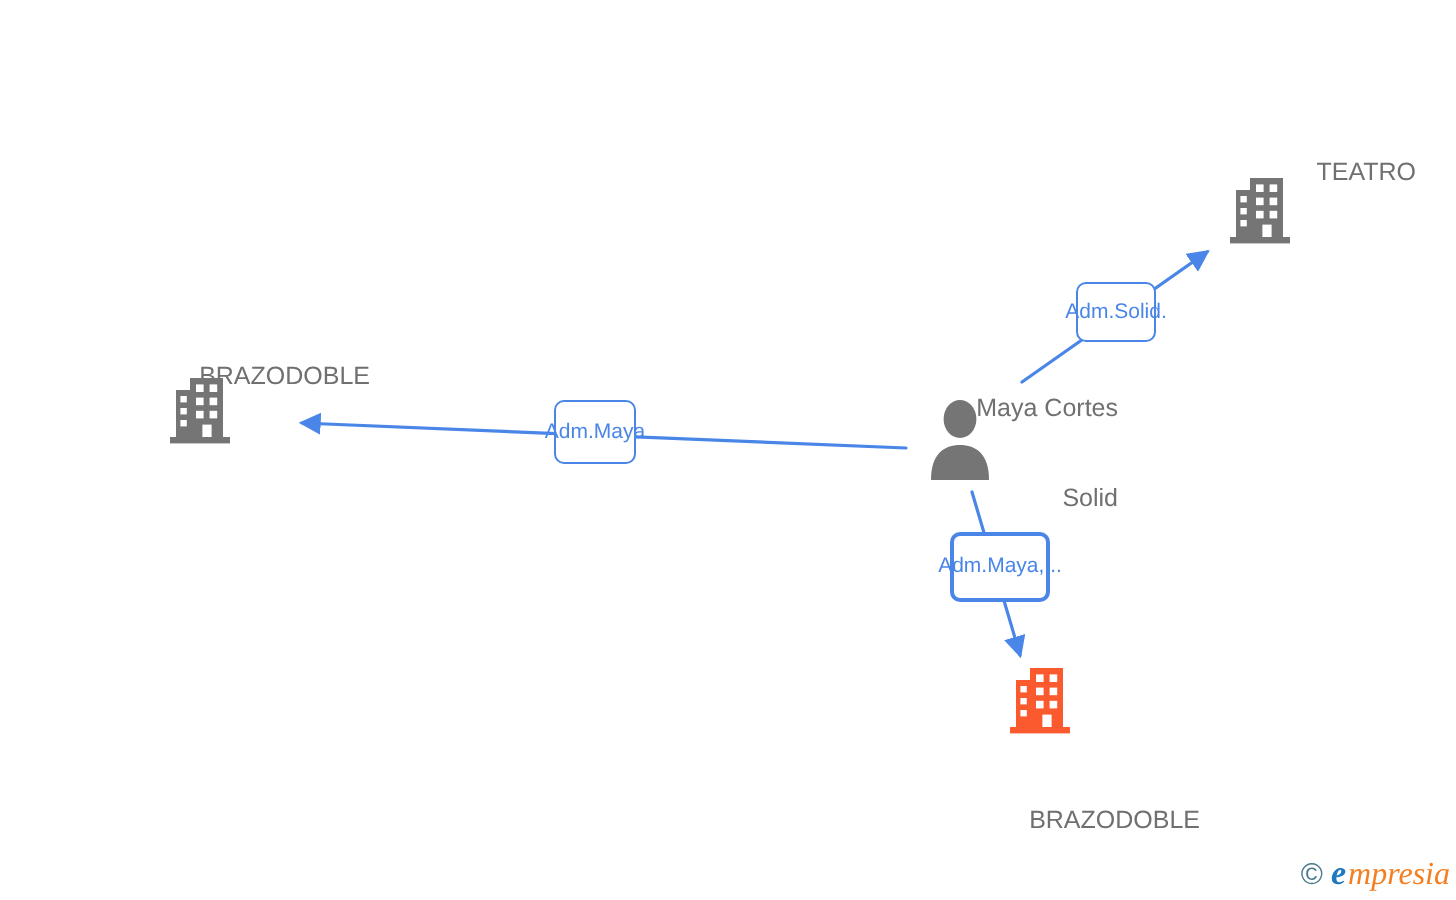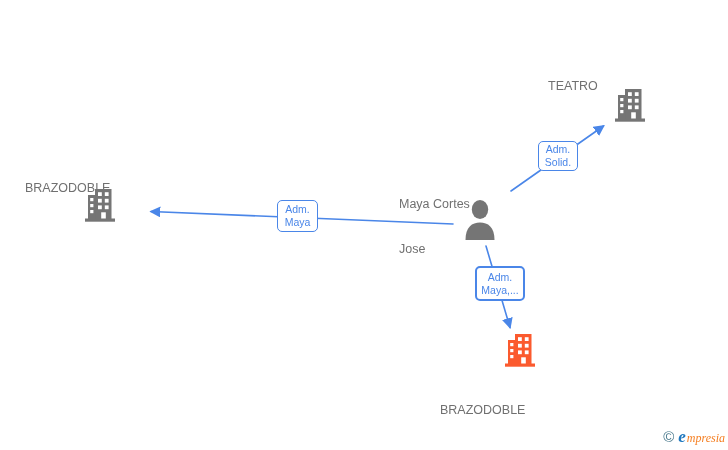--- a/index.html
+++ b/index.html
@@ -18,30 +18,30 @@
   .edge-line{stroke:var(--edge);stroke-width:1.6;fill:none;stroke-linecap:round;}
   .arrow-head{fill:var(--edge);}
 
   .node-icon{position:absolute;}
   .node-icon svg{display:block;}
   .company-gray-fill{color:var(--company-gray);}
   .company-orange-fill{color:var(--company-orange);}
   .person-fill{fill:var(--company-gray);}
 
   .node-label{
-    position:absolute;width:160px;text-align:left;
+    position:absolute;width:160px;text-align:right;
     color:var(--label-text);font-size:12.5px;line-height:15px;
     white-space:pre-wrap;
   }
 
   .edge-label-box{
     position:absolute;background:#ffffff;
     border:1.5px solid var(--edge);border-radius:5px;
     color:var(--edge);font-size:10.5px;line-height:13px;
-    display:flex;flex-direction:column;align-items:center;justify-content:center;
+    display:flex;align-items:center;justify-content:center;
     text-align:center;
   }
   .edge-label-box.thick{border-width:2px;}
   #box-adm-solid{left:538px;top:141px;width:40px;height:30px;}
   #box-adm-unico{left:277px;top:200px;width:41px;height:32px;}
   #box-adm-unico-more{left:475px;top:266px;width:50px;height:35px;}
 
   #label-teatro{left:548px;top:49px;}
   #label-producciones{left:25px;top:151px;}
   #label-maya{left:399px;top:167px;}
@@ -52,21 +52,21 @@
   #icon-person{left:462px;top:200px;}
   #icon-brazodoble{left:503px;top:333px;}
 
   .footer-logo{
     position:absolute;right:3px;bottom:3px;
     display:flex;align-items:baseline;gap:4px;
     font-family:"Liberation Serif", serif;font-style:italic;
   }
   .copyright-symbol{color:#49798c;font-size:15px;font-style:normal;font-family:"Liberation Sans",sans-serif;}
   .brand-e{color:#1f78bf;font-size:17px;font-weight:bold;}
-  .brand-rest{color:#f57e20;font-size:12px;margin-left:-3px;}
+  .brand-rest{color:#f57e20;font-size:16px;margin-left:-3px;}
 </style>
 </head>
 <body>
 
 <div class="canvas">
 
   <svg class="edges-svg" viewBox="0 0 728 450">
     <defs>
       <marker id="arrow" viewBox="0 0 10 10" refX="8.5" refY="5" markerUnits="userSpaceOnUse" markerWidth="11" markerHeight="11" orient="auto">
         <path class="arrow-head" d="M0,0 L10,5 L0,10 z"></path>
@@ -122,21 +122,21 @@
         <rect x="18.2" y="24.3" width="4.6" height="6.2"></rect>
         <rect x="7.2" y="10" width="3.2" height="3.2"></rect>
         <rect x="7.2" y="16" width="3.2" height="3.2"></rect>
         <rect x="7.2" y="22" width="3.2" height="3.2"></rect>
       </g>
     </svg>
   </div>
 
   <div class="node-label" id="label-maya">
     <div>Maya Cortes</div>
-    <div>Jose</div>
+    <div>Solid</div>
   </div>
   <div class="node-icon" id="icon-person">
     <svg width="36" height="40" viewBox="0 0 36 40">
       <g class="person-fill">
         <ellipse cx="18" cy="9.5" rx="8.2" ry="9.5"></ellipse>
         <path d="M3.5 40 C3.5 27 10 22.5 18 22.5 C26 22.5 32.5 27 32.5 40 Z"></path>
       </g>
     </svg>
   </div>
 

